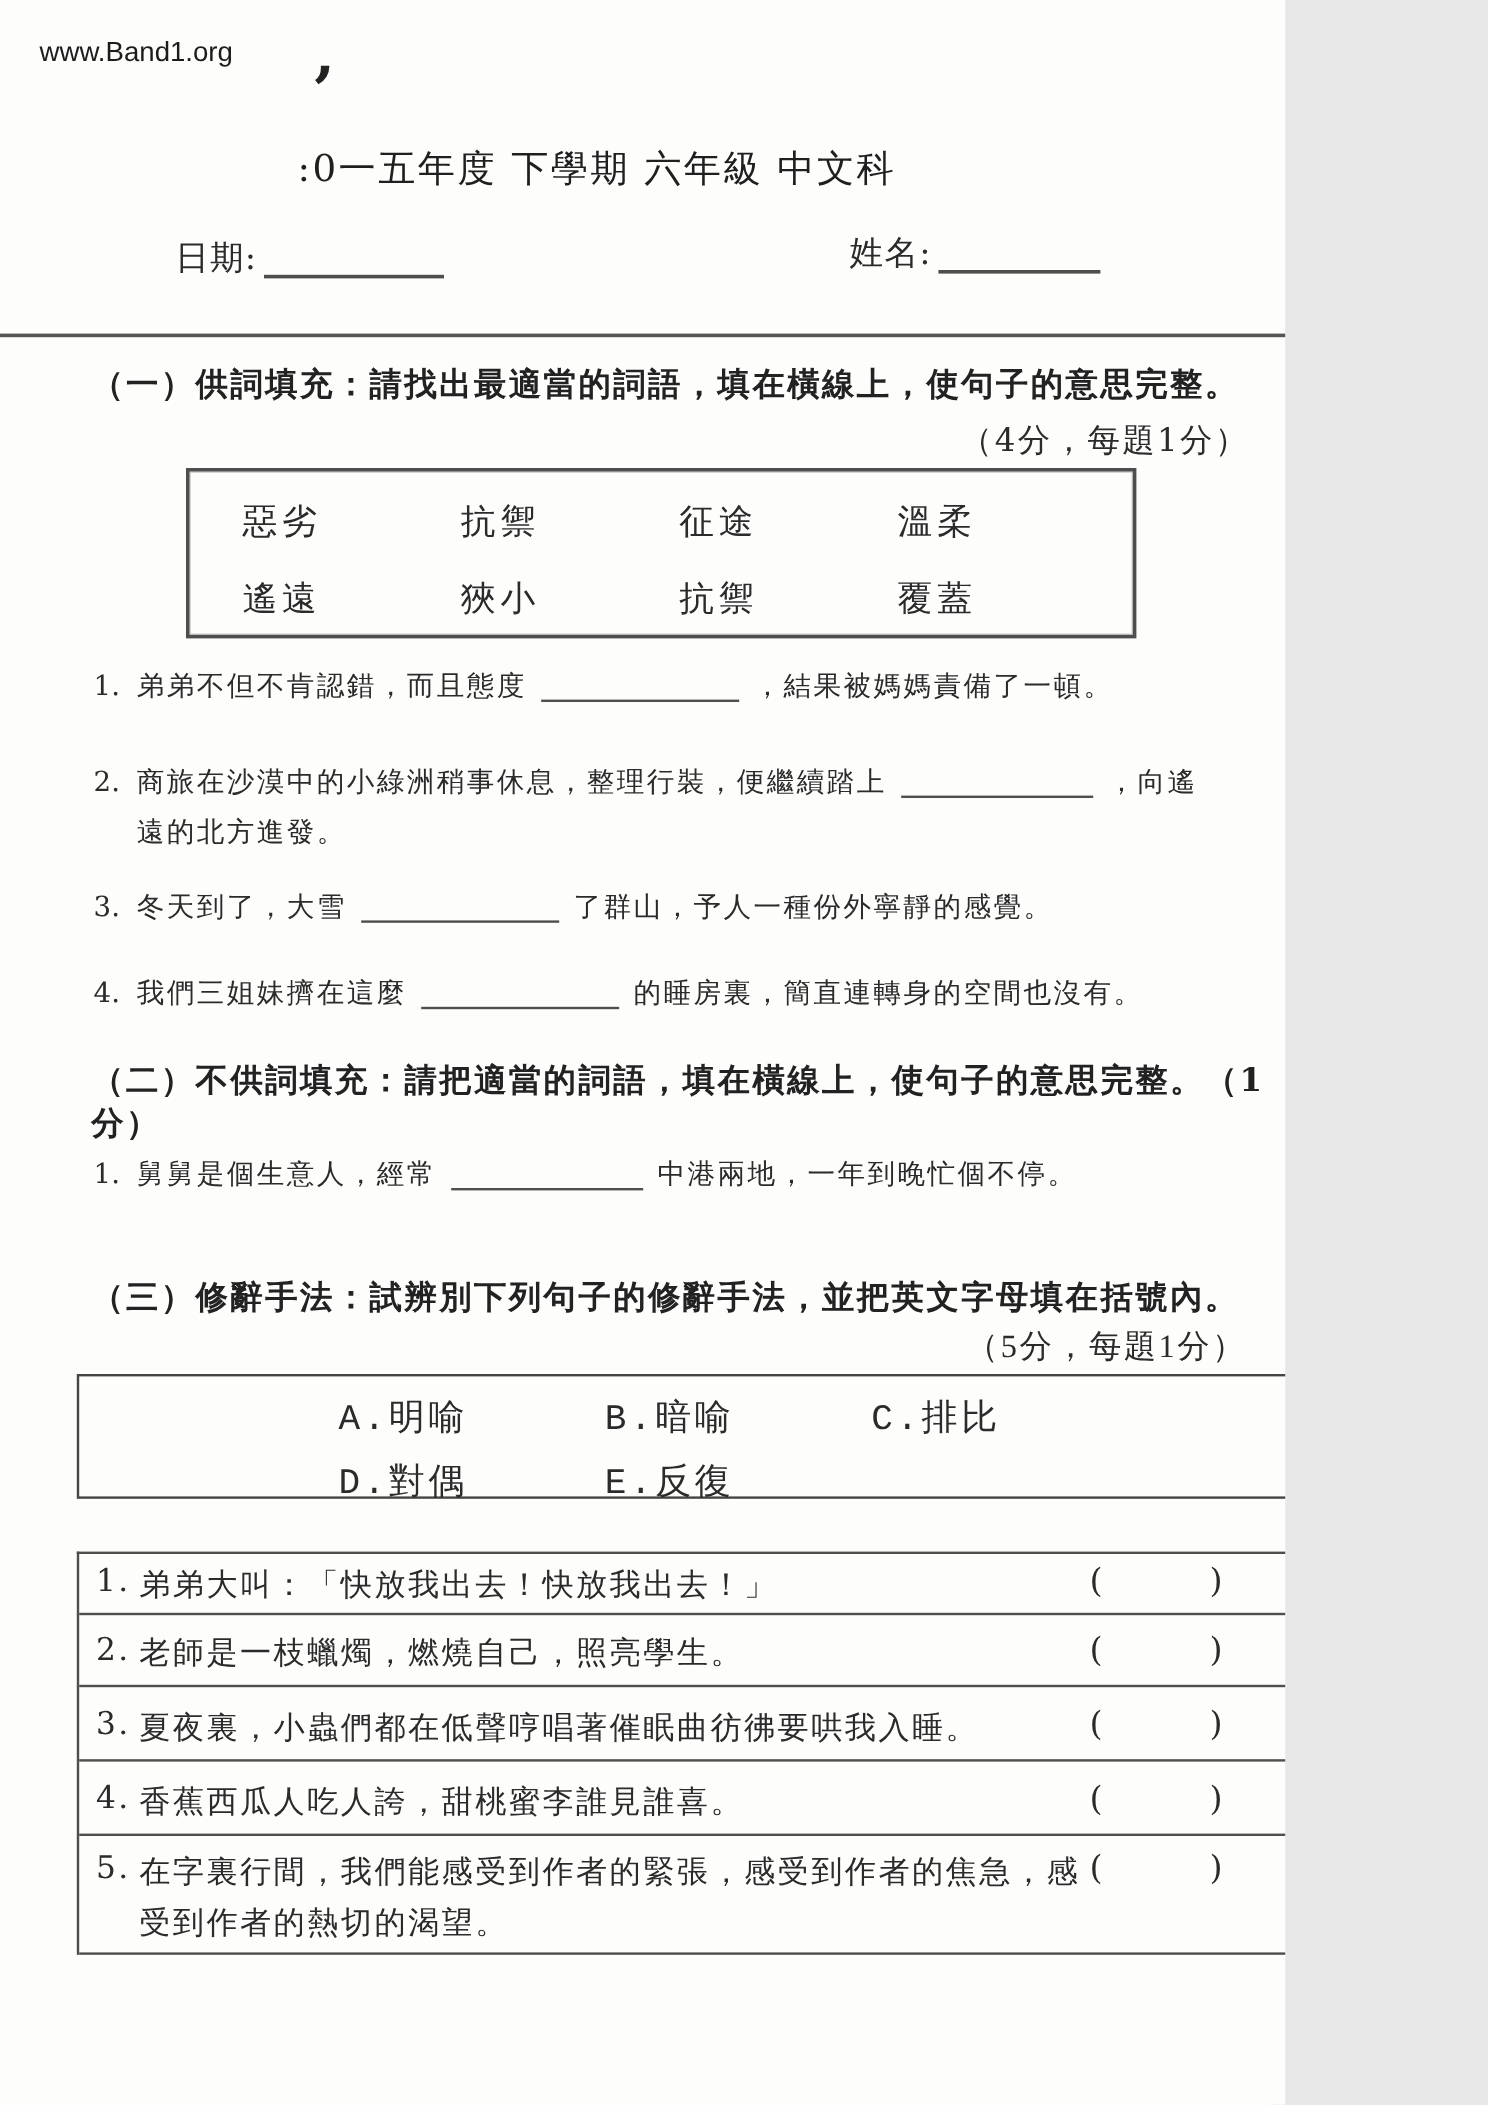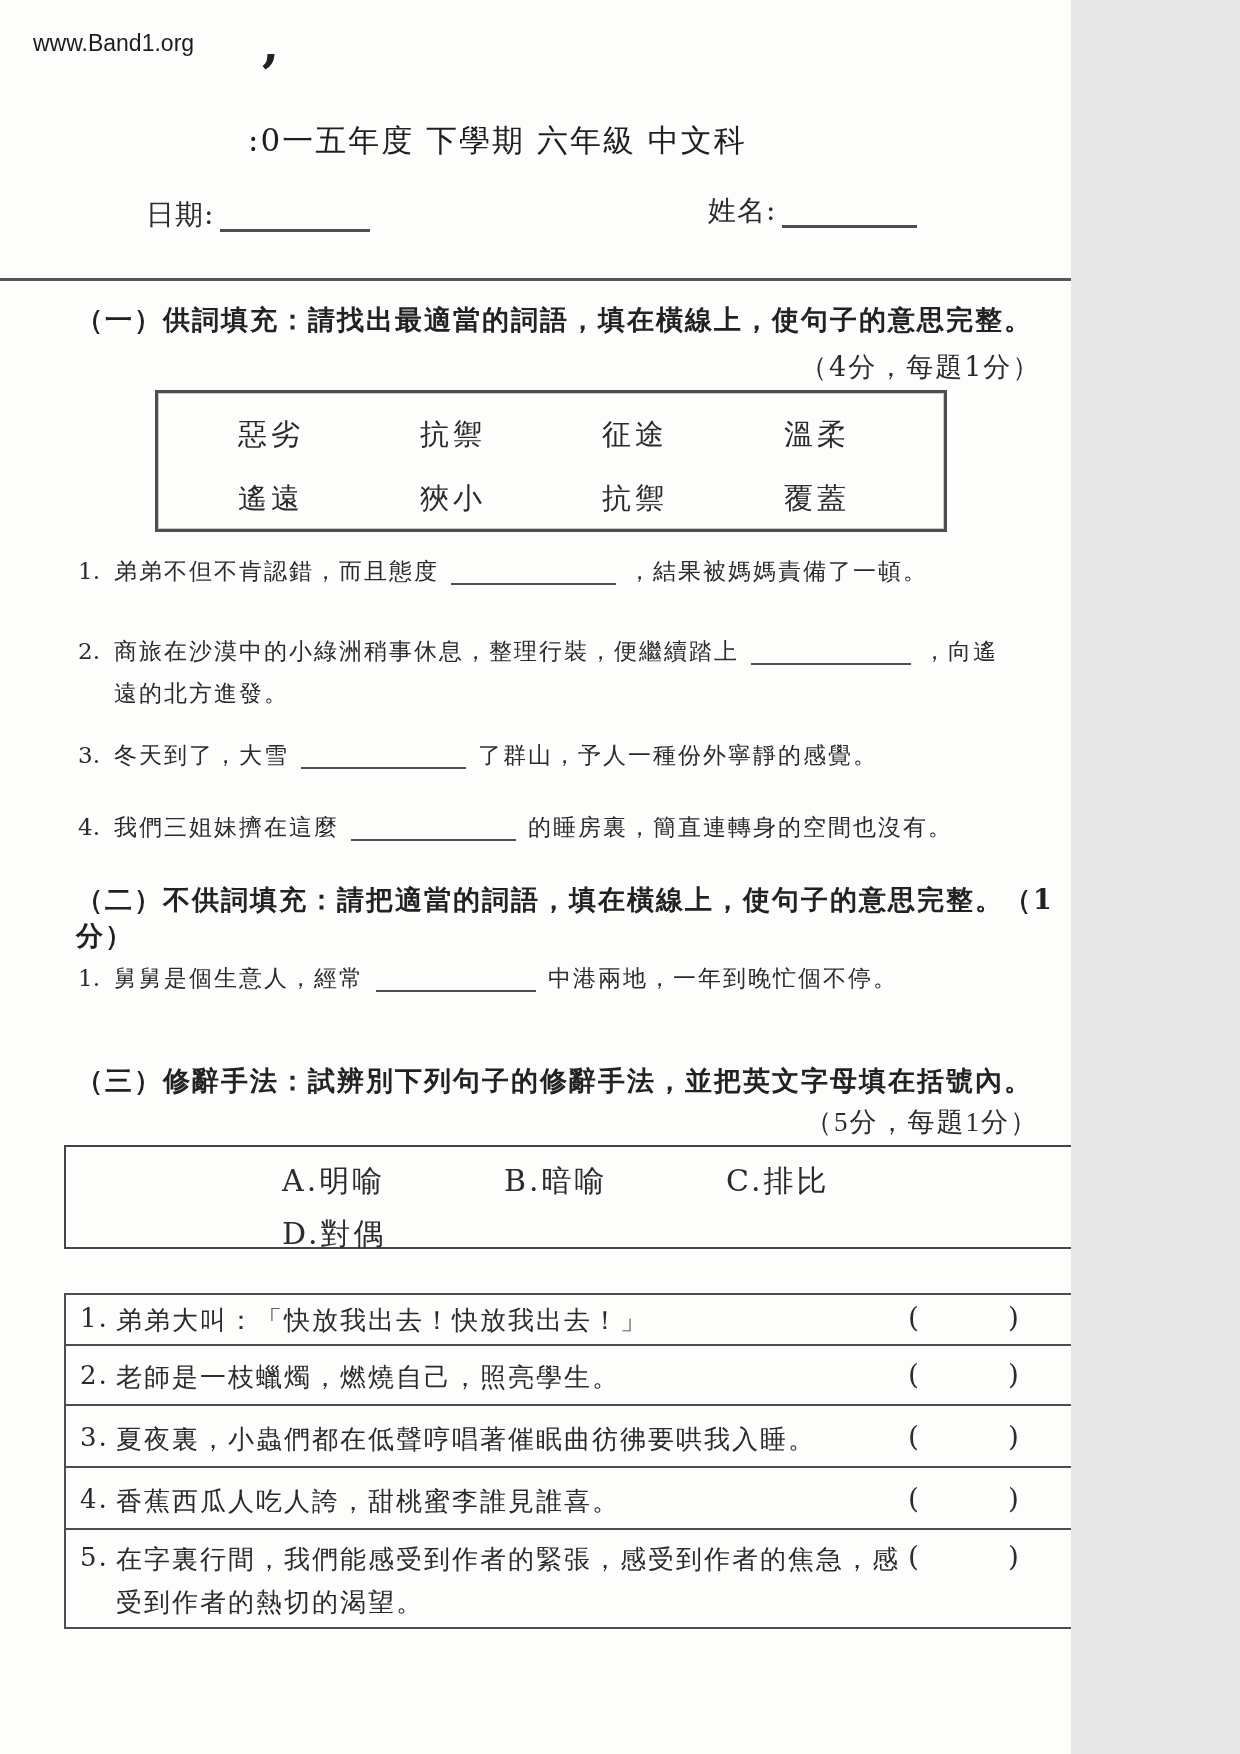--- a/index.html
+++ b/index.html
@@ -20,38 +20,38 @@
   .w150{width:150px;}.w135{width:135px;}
   .divider{border-top:3px solid #565656;width:1178px;}
   .heading{font-size:27px;font-weight:bold;letter-spacing:2px;color:#222;}
   .points{font-size:27px;letter-spacing:2px;}
   .wordbox{
     width:792px;height:142px;
     border:3px solid #4e4e4e;
     box-shadow:inset 0 0 0 1px #c9c9c9;
     display:grid;
     grid-template-columns:repeat(4,182px);
-    padding:22px 0 0 80px;
+    padding:22px 0 0 44px;
     row-gap:14px;
     box-sizing:border-box;
     font-size:29px;letter-spacing:4px;
   }
   .qline{font-size:23px;letter-spacing:2px;white-space:nowrap;}
   .qnum{display:inline-block;width:36px;letter-spacing:0;}
   .blank{display:inline-block;border-bottom:2px solid #4f4f4f;height:0.95em;vertical-align:-0.25em;margin:0 12px;}
   .b165{width:165px;}.b160{width:160px;}
   .optbox{
     width:1102px;height:104px;
     border:2px solid #454545;
     display:grid;
     grid-template-columns:repeat(3,222px);
     padding:14px 0 0 216px;
     row-gap:12px;
     box-sizing:border-box;
-    font-size:30px;letter-spacing:3px;
+    font-size:30px;letter-spacing:3px;font-family:Liberation Mono, monospace;
   }
   .rtable{width:1112px;border-top:2px solid #4e4e4e;border-left:2px solid #4e4e4e;box-sizing:border-box;}
   .trow{position:relative;border-bottom:2px solid #4e4e4e;font-size:26px;letter-spacing:2px;}
   .trow .rnum{position:absolute;left:14px;}
   .trow .rtext{position:absolute;left:50px;white-space:nowrap;}
   .trow .rtext2{position:absolute;left:50px;white-space:nowrap;}
   .paren{position:absolute;font-size:28px;color:#2b2b2b;}
   .po{left:842px;}
   .pc{left:942px;}
   .r1{height:49px;}.r1 .rnum,.r1 .rtext{top:8px;}.r1 .paren{top:6px;}
@@ -116,20 +116,21 @@
   </div>
 
   <div class="abs heading" style="left:76px;top:1063px;">（三）修辭手法：試辨別下列句子的修辭手法，並把英文字母填在括號內。</div>
   <div class="abs points" style="left:805px;top:1104px;font-family:Liberation Serif, serif;">（5分，每題1分）</div>
 
   <div class="abs optbox" style="left:64px;top:1145px;">
     <span>A.明喻</span>
     <span>B.暗喻</span>
     <span>C.排比</span>
     <span>D.對偶</span>
+    <span>E.反復</span>
   </div>
 
   <div class="abs rtable" style="left:64px;top:1293px;">
     <div class="trow r1">
       <span class="rnum">1.</span>
       <span class="rtext">弟弟大叫：「快放我出去！快放我出去！」</span>
       <span class="paren po">(</span>
       <span class="paren pc">)</span>
     </div>
     <div class="trow r2">

